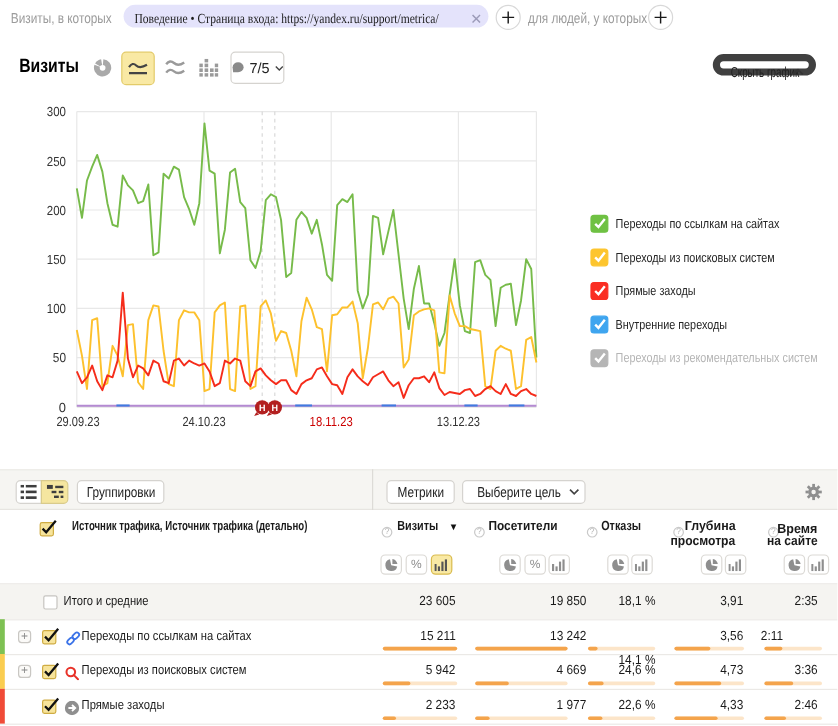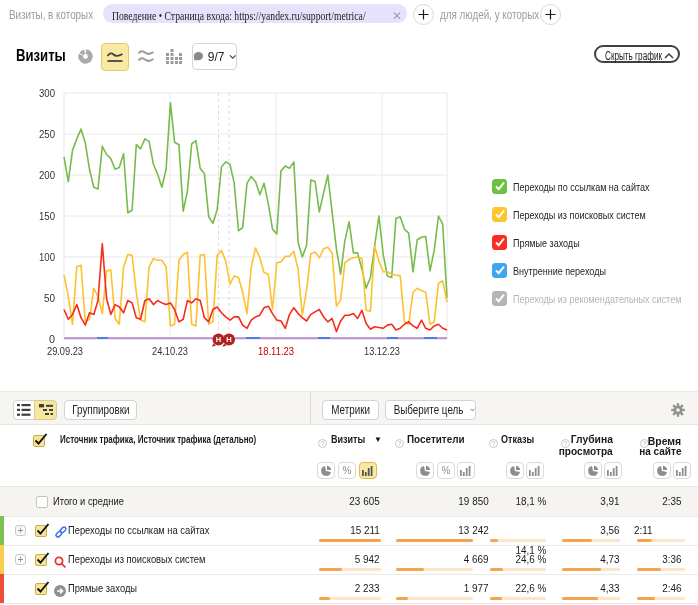--- a/index.html
+++ b/index.html
@@ -5,21 +5,21 @@
 .abs { position:absolute; }
 .gray { color:#9b9b9b; font-size:12px; }
 .scx { transform:scaleX(0.82); transform-origin:0 50%; display:inline-block; white-space:nowrap; }
 .scxr { transform:scaleX(0.8); transform-origin:100% 50%; display:inline-block; white-space:nowrap; }
 .scxn { transform:scaleX(0.9); transform-origin:100% 50%; display:inline-block; white-space:nowrap; }
 .chip { position:absolute; left:103px; top:4px; width:304px; height:19px; border-radius:10px; background:#e4e3fb; color:#1c1c1c; font-size:12px; line-height:19px; white-space:nowrap;font-family:Liberation Serif, serif; }
 .pluscirc { position:absolute; width:21px; height:21px; border:1px solid #d8d8d8; border-radius:50%; background:#fff; text-align:center; line-height:19px; font-size:15px; color:#111; }
 .iconbtn { position:absolute; display:flex; align-items:center; justify-content:center; }
 .selbtn { background:#f9e9a4; border:1px solid #e3cb69; border-radius:4px; }
 .btn { position:absolute; background:#fff; border:1px solid #d5d3cf; border-radius:4px; font-size:12px; color:#222; display:flex; align-items:center; justify-content:center; white-space:nowrap; }
-.pill { position:absolute; left:594px; top:45px; width:86px; height:18px; border:2px solid #404040; border-radius:9px; background:#fff; font-size:11px; color:#222; text-align:center; line-height:16px; }
+.pill { position:absolute; left:594px; top:45px; width:86px; height:18px; border:6px solid #404040; border-radius:9px; background:#fff; font-size:11px; color:#222; text-align:center; line-height:16px; }
 .legend-item { position:absolute; left:492px; height:16px; font-size:11px; color:#262626; white-space:nowrap; }
 .chk { position:absolute; left:0; top:0; width:15px; height:15px; border-radius:3px; border:1px solid transparent; display:inline-flex; align-items:center; justify-content:center; }
 .ltxt { position:absolute; left:21px; top:1.5px; }
 .toolbar { position:absolute; left:0; top:391px; width:698px; height:34px; background:#f6f5f2; border-top:1px solid #eceae6; border-bottom:1px solid #e7e5e1; }
 .num { position:absolute; font-size:11px; color:#1a1a1a; text-align:right; }
 .track { position:absolute; height:3px; background:#fce5c9; border-radius:1.5px; }
 .fill { position:absolute; height:3px; background:#f4a44c; border-radius:1.5px; }
 .rowline { position:absolute; left:0; width:698px; height:1px; background:#ebe9e6; }
 .stripe { position:absolute; left:0; width:4px; height:29px; }
 .plus10 { position:absolute; width:11px; height:11px; border:1px solid #c9c7c3; border-radius:3px; background:#fbfaf8; color:#8a8a8a; font-size:10px; line-height:9px; text-align:center; }
@@ -128,21 +128,21 @@
         <rect x="13" y="4" width="3" height="3"></rect>
         <rect x="13" y="8" width="3" height="3"></rect>
         <rect x="13" y="12" width="3" height="3"></rect>
       </g>
     </svg>
   </div>
 <div class="btn" style="left:192px;top:43px;width:45px;height:27px;gap:4px">
     <svg width="13" height="13" viewBox="0 0 13 13">
       <path d="M1 6 a5.5 5 0 1 1 5.5 5 h-5 z" fill="#8a8a8a"></path>
     </svg>
-    <span>9/7</span>
+    <span>7/5</span>
     <svg width="9" height="6" viewBox="0 0 9 6">
       <path d="M1 1 L4.5 4.5 L8 1" fill="none" stroke="#444" stroke-width="1.4"></path>
     </svg>
   </div>
 <div class="pill">
     <span class="scx" style="position:absolute;left:9px;top:1px;transform-origin:0 50%;transform:scaleX(0.68);font-size:12px">Скрыть график</span>
     <svg width="10" height="6" viewBox="0 0 10 6" style="position:absolute;right:4px;top:6px">
       <path d="M1 5 L5 1 L9 5" fill="none" stroke="#333" stroke-width="1.4"></path>
     </svg>
   </div>
@@ -213,21 +213,21 @@
         <rect x="11.5" y="9" width="2.5" height="2"></rect>
       </g>
     </svg>
   </div>
 <div class="btn" style="left:64px;top:400px;width:73px;height:20px">
     <span class="scx" style="transform-origin:50% 50%">Группировки</span>
   </div>
 <div class="btn" style="left:322px;top:400px;width:57px;height:20px">
     <span class="scx" style="transform-origin:50% 50%">Метрики</span>
   </div>
-<div class="btn" style="left:385px;top:400px;width:91px;height:20px;gap:4px">
+<div class="btn" style="left:385px;top:400px;width:103px;height:20px;gap:4px">
     <span class="scx" style="transform-origin:50% 50%">Выберите цель</span>
     <svg width="9" height="6" viewBox="0 0 9 6" style="margin-left:-5px">
       <path d="M1 1 L4.5 4.5 L8 1" fill="none" stroke="#444" stroke-width="1.4"></path>
     </svg>
   </div>
 <div class="abs" style="left:671px;top:403px"><svg width="14" height="14" viewBox="0 0 16 16">
       <g fill="#8f8f8f">
         <circle cx="8" cy="8" r="5.2"></circle>
         <rect x="6.7" y="0.2" width="2.6" height="3"></rect>
         <rect x="6.7" y="12.8" width="2.6" height="3"></rect>

